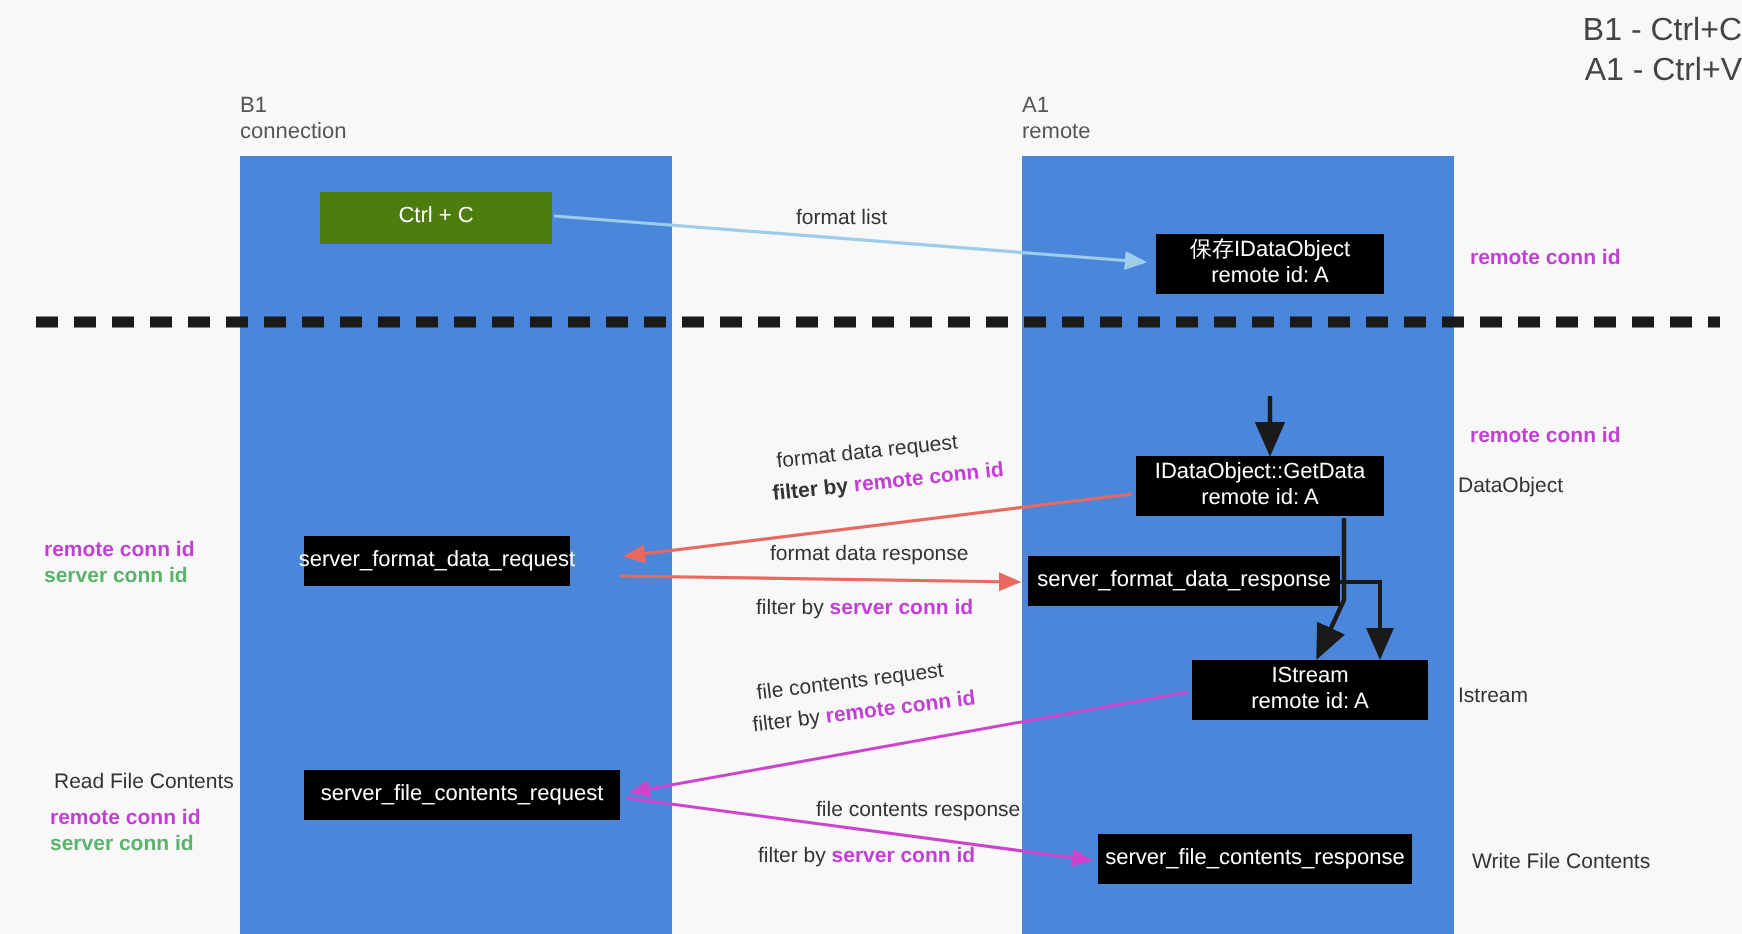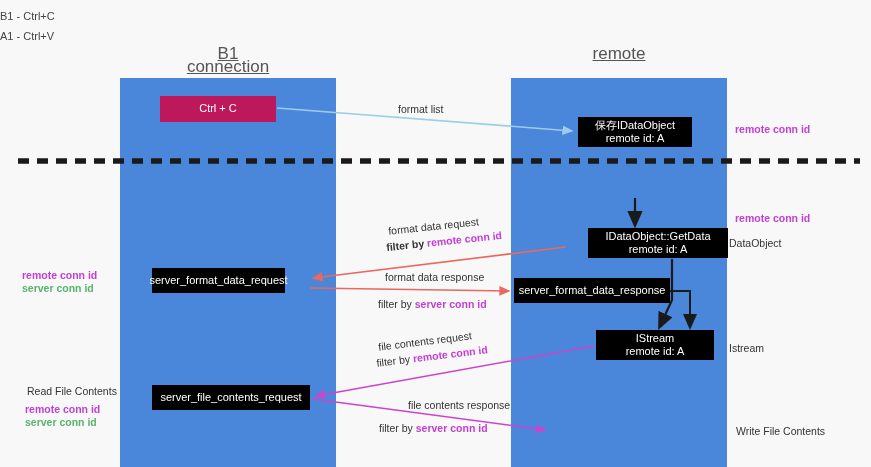--- a/index.html
+++ b/index.html
@@ -12,49 +12,49 @@
   }
   #canvas{position:absolute;left:0;top:0;width:871px;height:467px;}
 
   
   .lane{position:absolute;background:#4a86da;}
   #lane-b1{left:120px;top:78px;width:216px;height:389px;}
   #lane-a1{left:511px;top:78px;width:216px;height:389px;}
 
   
   .col-head{
-    position:absolute;text-align:center;
-    color:#555;font-size:17px;line-height:13px;text-decoration:underline;
+    position:absolute;
+    color:#555;font-size:11px;line-height:13px;
   }
   #head-b1{left:120px;top:47px;width:216px;}
   #head-a1{left:511px;top:47px;width:216px;}
   .col-head .name{display:block;}
   .col-head .sub{display:block;}
 
   
   #title{
-    position:absolute;left:0;top:6px;width:871px;text-align:left;
-    color:#444;font-size:11px;line-height:20px;
+    position:absolute;left:0;top:6px;width:871px;text-align:right;
+    color:#444;font-size:16px;line-height:20px;
   }
   #title span{display:block;}
 
   
   .node{
     position:absolute;box-sizing:border-box;
     display:flex;align-items:center;justify-content:center;
     text-align:center;color:#fff;font-size:11px;line-height:13.5px;
     padding:2px 4px;
   }
-  .node.green{background:#be185d;}
+  .node.green{background:#4d7c0f;}
   .node.orange{background:#000000;}
 
   #n-ctrlc{left:160px;top:96px;width:116px;height:26px;}
   #n-save{left:578px;top:117px;width:114px;height:30px;}
   #n-ctrlv{left:578px;top:172px;width:114px;height:25px;}
-  #n-getdata{left:568px;top:228px;width:140px;height:30px;margin-left:20px;}
+  #n-getdata{left:568px;top:228px;width:124px;height:30px;}
   #n-sfdreq{left:152px;top:268px;width:133px;height:25px;}
   #n-sfdres{left:514px;top:278px;width:156px;height:25px;}
   #n-istream{left:596px;top:330px;width:118px;height:30px;}
   #n-sfcreq{left:152px;top:385px;width:158px;height:25px;}
   #n-sfcres{left:549px;top:417px;width:157px;height:25px;}
 
   
   .lbl{position:absolute;font-size:10.5px;line-height:14px;color:#333;white-space:nowrap;}
   .lbl .ph{color:#c23fd4;font-weight:bold;}
 
@@ -100,20 +100,21 @@
   <div id="title">
     <span>B1 - Ctrl+C</span>
     <span>A1 - Ctrl+V</span>
   </div>
 
   <div class="col-head" id="head-b1">
     <span class="name">B1</span>
     <span class="sub">connection</span>
   </div>
   <div class="col-head" id="head-a1">
+    <span class="name">A1</span>
     <span class="sub">remote</span>
   </div>
 
   <svg id="arrows">
     <defs>
       <marker id="ah-blue" markerWidth="7" markerHeight="7" refX="6" refY="3" orient="auto">
         <path d="M0,0 L7,3 L0,6 z" fill="#9ccdea"></path>
       </marker>
       <marker id="ah-red" markerWidth="7" markerHeight="7" refX="6" refY="3" orient="auto">
         <path d="M0,0 L7,3 L0,6 z" fill="#e8695f"></path>
@@ -176,20 +177,23 @@
     <span>
       <span>IStream</span><br>
       <span>remote id: A</span>
     </span>
   </div>
 
   <div class="node orange" id="n-sfcreq">
     <span>server_file_contents_request</span>
   </div>
 
+  <div class="node orange" id="n-sfcres">
+    <span>server_file_contents_response</span>
+  </div>
 
   <div class="lbl" id="l-formatlist">
     <span>format list</span>
   </div>
 
   <div class="lbl" id="l-fdreq1">
     <span>format data request</span>
   </div>
   <div class="lbl" id="l-fdreq2">
     <span>filter by </span><span class="ph">remote conn id</span>

